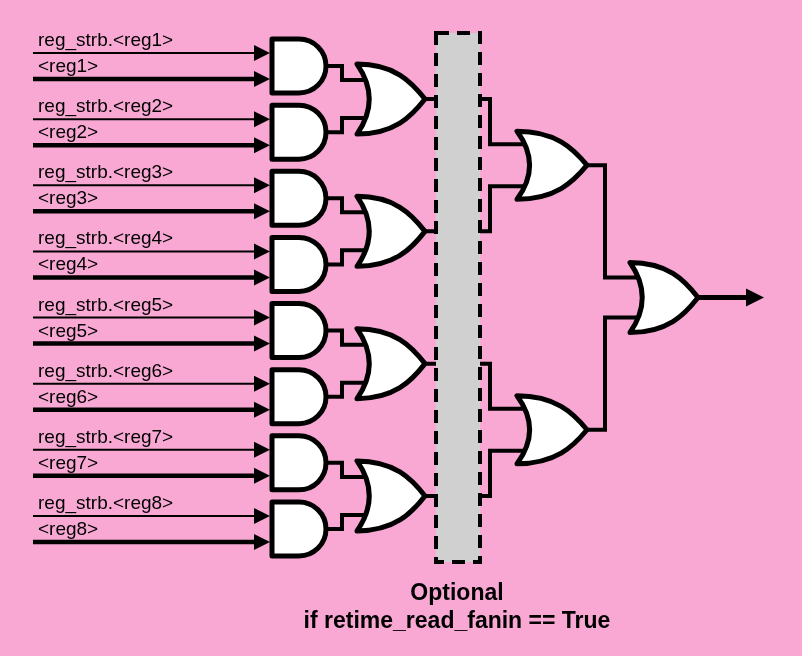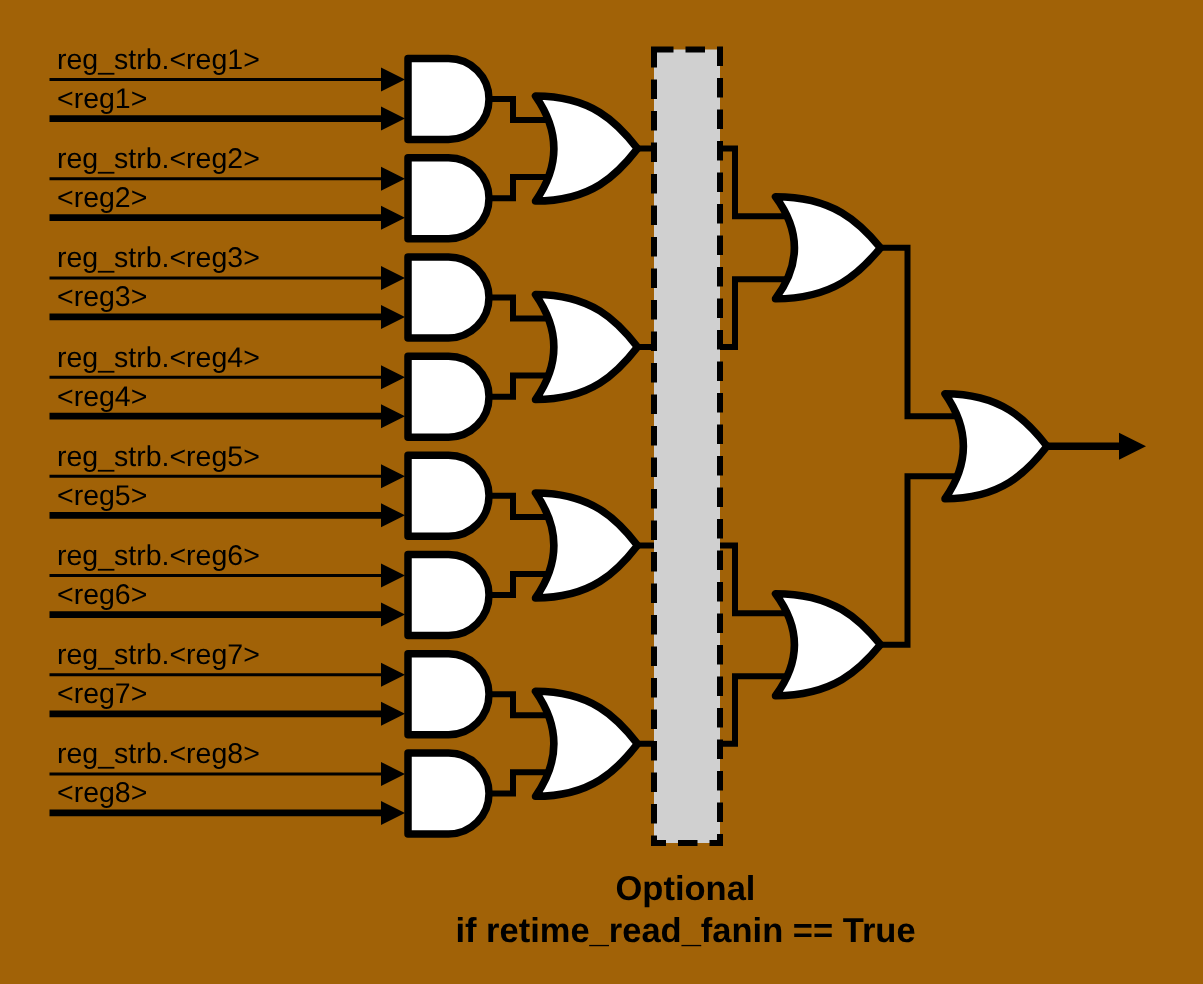--- a/index.html
+++ b/index.html
@@ -1,20 +1,20 @@
 <!DOCTYPE html>
 <html><head>
 <meta charset="utf-8">
 <style>
   html, body { margin: 0; padding: 0; background: #ffffff; }
   .canvas {
     position: relative;
     width: 802px;
     height: 656px;
-    background: #a16207;
+    background: #f9a8d4;
     overflow: hidden;
     font-family: "Liberation Sans", sans-serif;
   }
   svg { display: block; }
   .iolabel {
     font-family: "Liberation Sans", sans-serif;
     font-size: 19px;
     font-weight: 400;
   }
   .caption {

